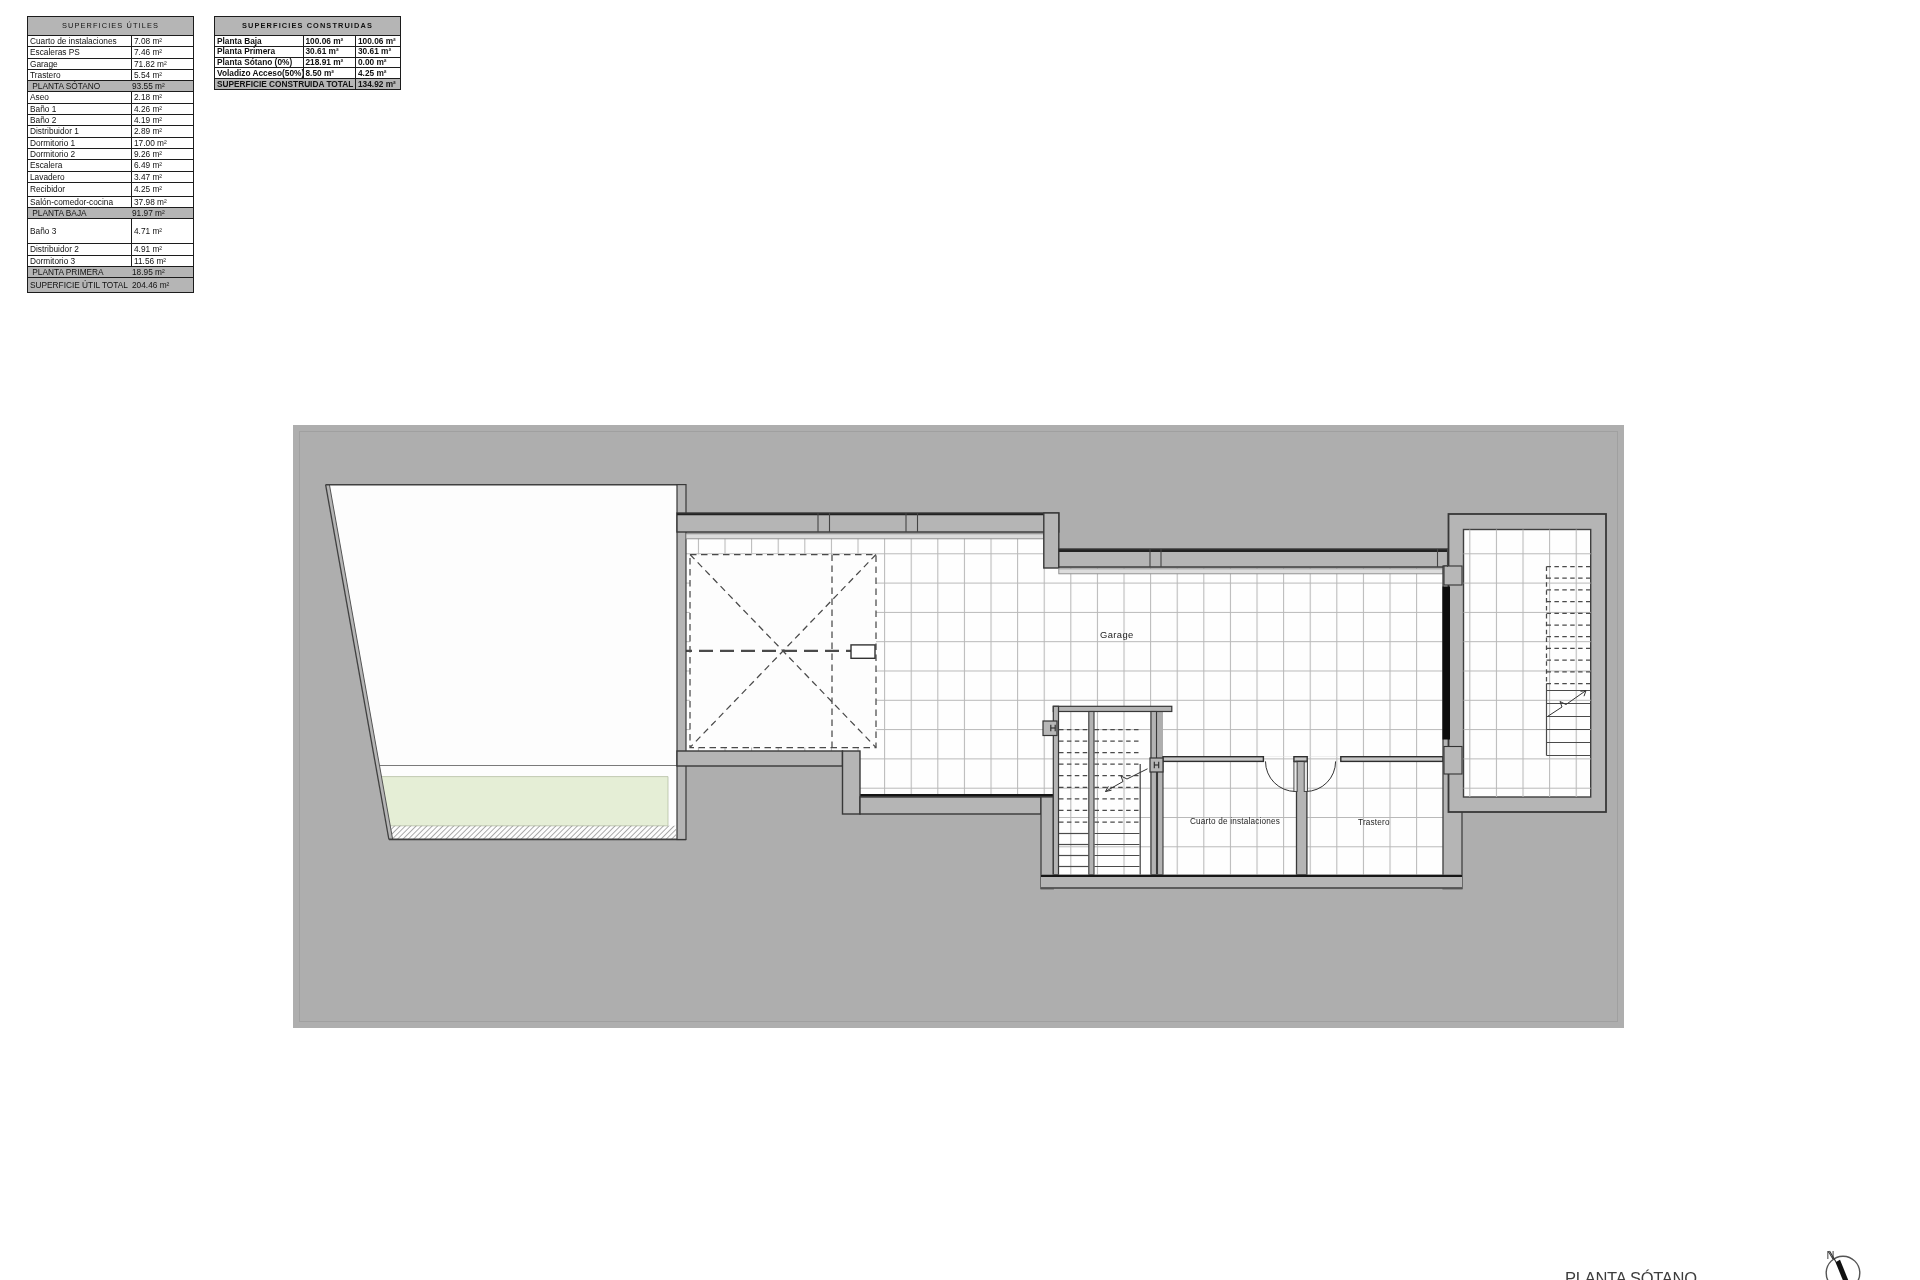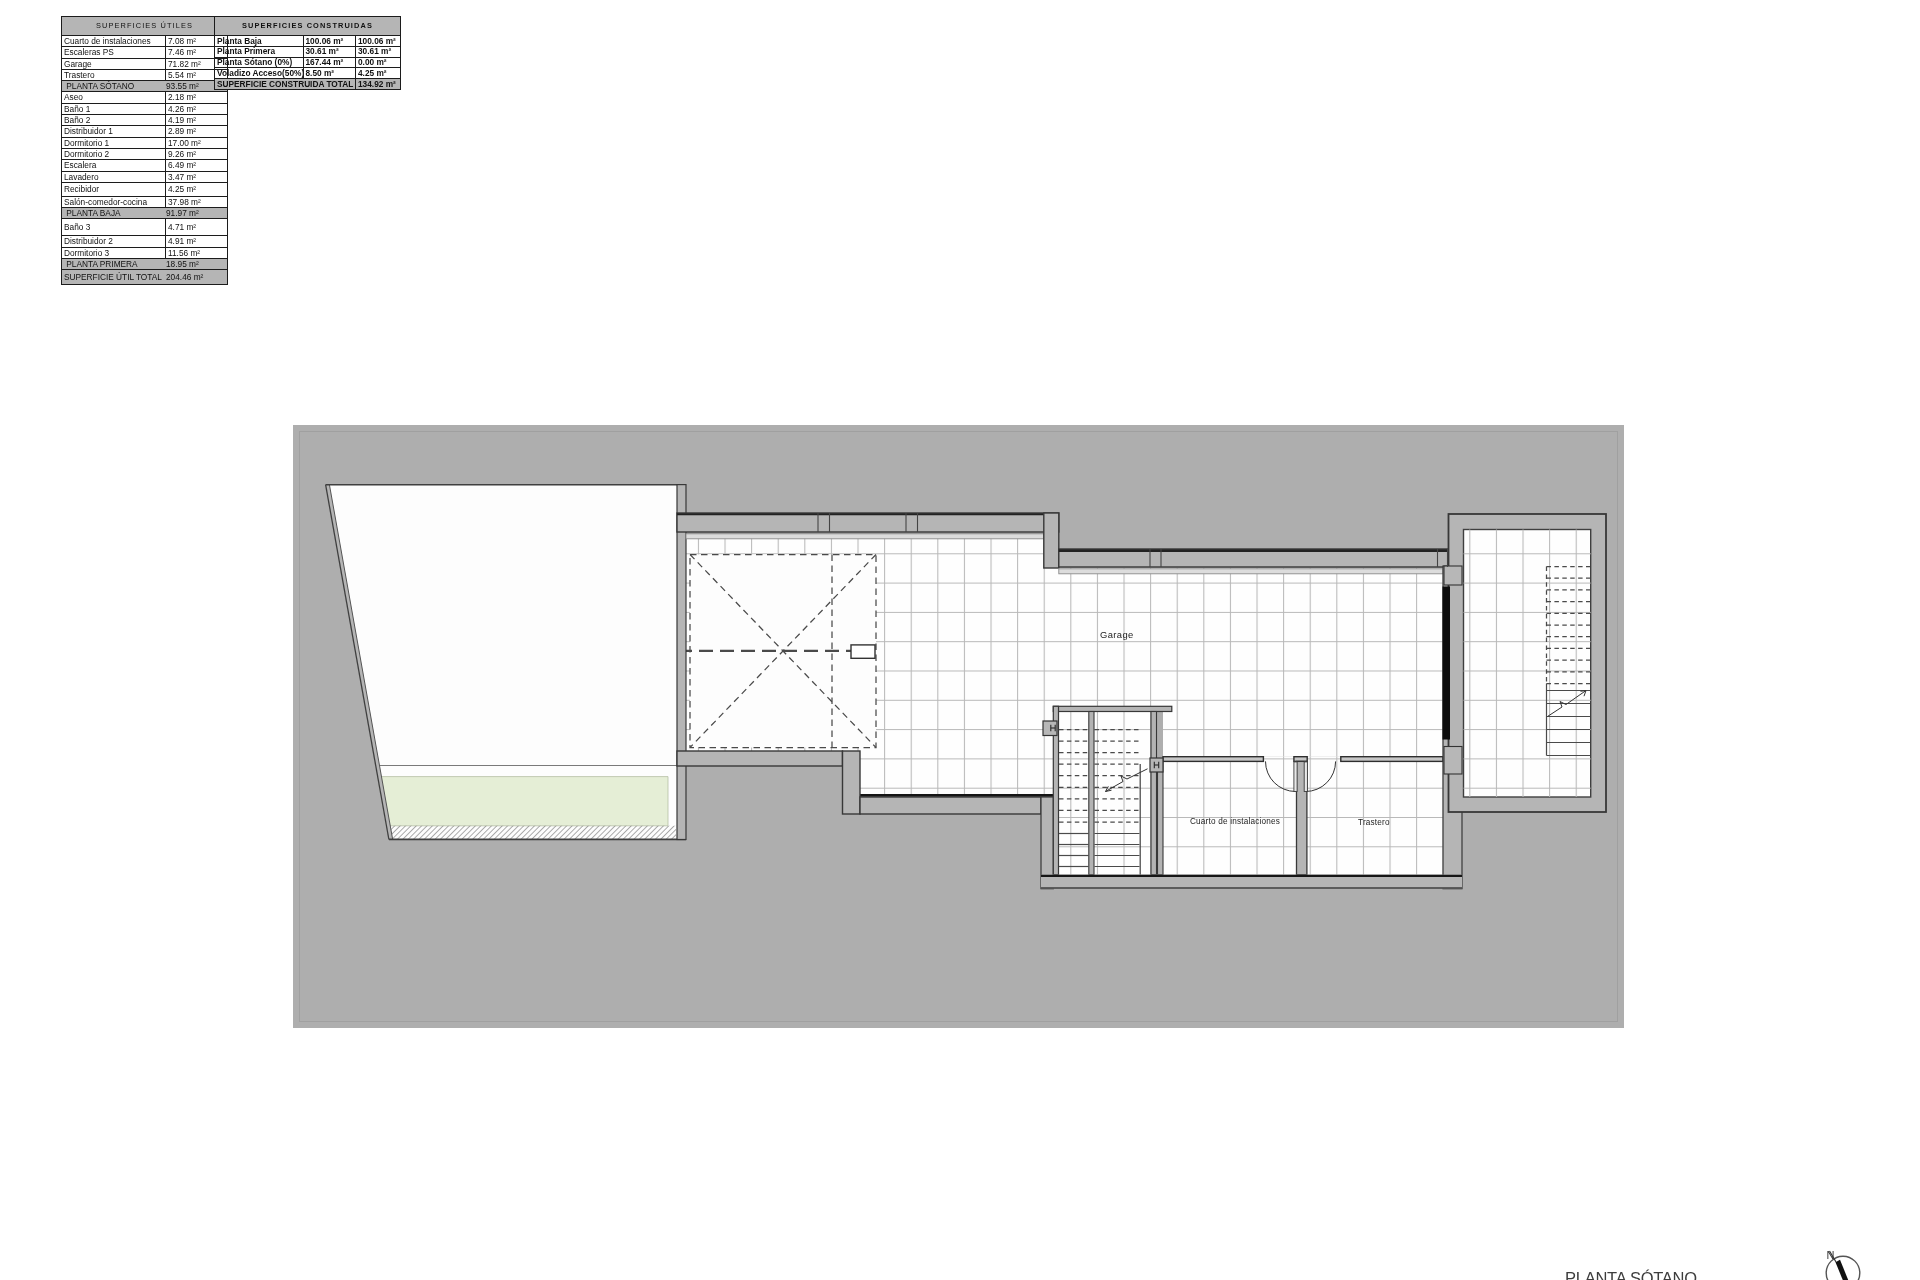--- a/index.html
+++ b/index.html
@@ -3,21 +3,21 @@
 <meta charset="utf-8">
 <style>
   html,body{margin:0;padding:0;background:#fff;}
   #page{position:relative;width:1920px;height:1280px;overflow:hidden;background:#fff;
         font-family:"Liberation Sans", sans-serif;}
   table{border-collapse:collapse;table-layout:fixed;}
   td{border:1px solid #1c1c1c;font-size:8.3px;line-height:1;padding:0 0 0 2px;color:#111;
      white-space:nowrap;overflow:hidden;vertical-align:middle;}
   .g{background:#b5b5b5;}
   .hd{text-align:center;letter-spacing:1.1px;font-size:7.4px;padding:0;}
-  .t1{position:absolute;left:27px;top:16px;width:166px;margin-left:34px;}
+  .t1{position:absolute;left:27px;top:16px;width:166px;}
   .t2{position:absolute;left:214px;top:16px;width:186px;font-weight:bold;}
 </style>
 </head>
 <body>
 <div id="page">
 
 <table class="t1">
   <colgroup>
         <col style="width:104px">
         <col style="width:62px">
@@ -81,21 +81,21 @@
           <td>Recibidor</td>
           <td>4.25 m²</td>
         </tr>
   <tr style="height:11.3px">
           <td>Salón-comedor-cocina</td>
           <td>37.98 m²</td>
         </tr>
   <tr style="height:11.3px">
           <td colspan="2" class="g"><span style="display:inline-block;width:102px">&nbsp;PLANTA BAJA</span>91.97 m²</td>
         </tr>
-  <tr style="height:17px">
+  <tr style="height:25px">
           <td>Baño 3</td>
           <td>4.71 m²</td>
         </tr>
   <tr style="height:11.3px">
           <td>Distribuidor 2</td>
           <td>4.91 m²</td>
         </tr>
   <tr style="height:11.3px">
           <td>Dormitorio 3</td>
           <td>11.56 m²</td>
@@ -124,21 +124,21 @@
           <td>100.06 m²</td>
           <td>100.06 m²</td>
         </tr>
   <tr style="height:10.75px">
           <td>Planta Primera</td>
           <td>30.61 m²</td>
           <td>30.61 m²</td>
         </tr>
   <tr style="height:10.75px">
           <td>Planta Sótano (0%)</td>
-          <td>167.44 m²</td>
+          <td>218.91 m²</td>
           <td>0.00 m²</td>
         </tr>
   <tr style="height:10.75px">
           <td>Voladizo Acceso(50%)</td>
           <td>8.50 m²</td>
           <td>4.25 m²</td>
         </tr>
   <tr style="height:10.75px">
           <td colspan="2" class="g">SUPERFICIE CONSTRUIDA TOTAL</td>
           <td class="g">134.92 m²</td>

